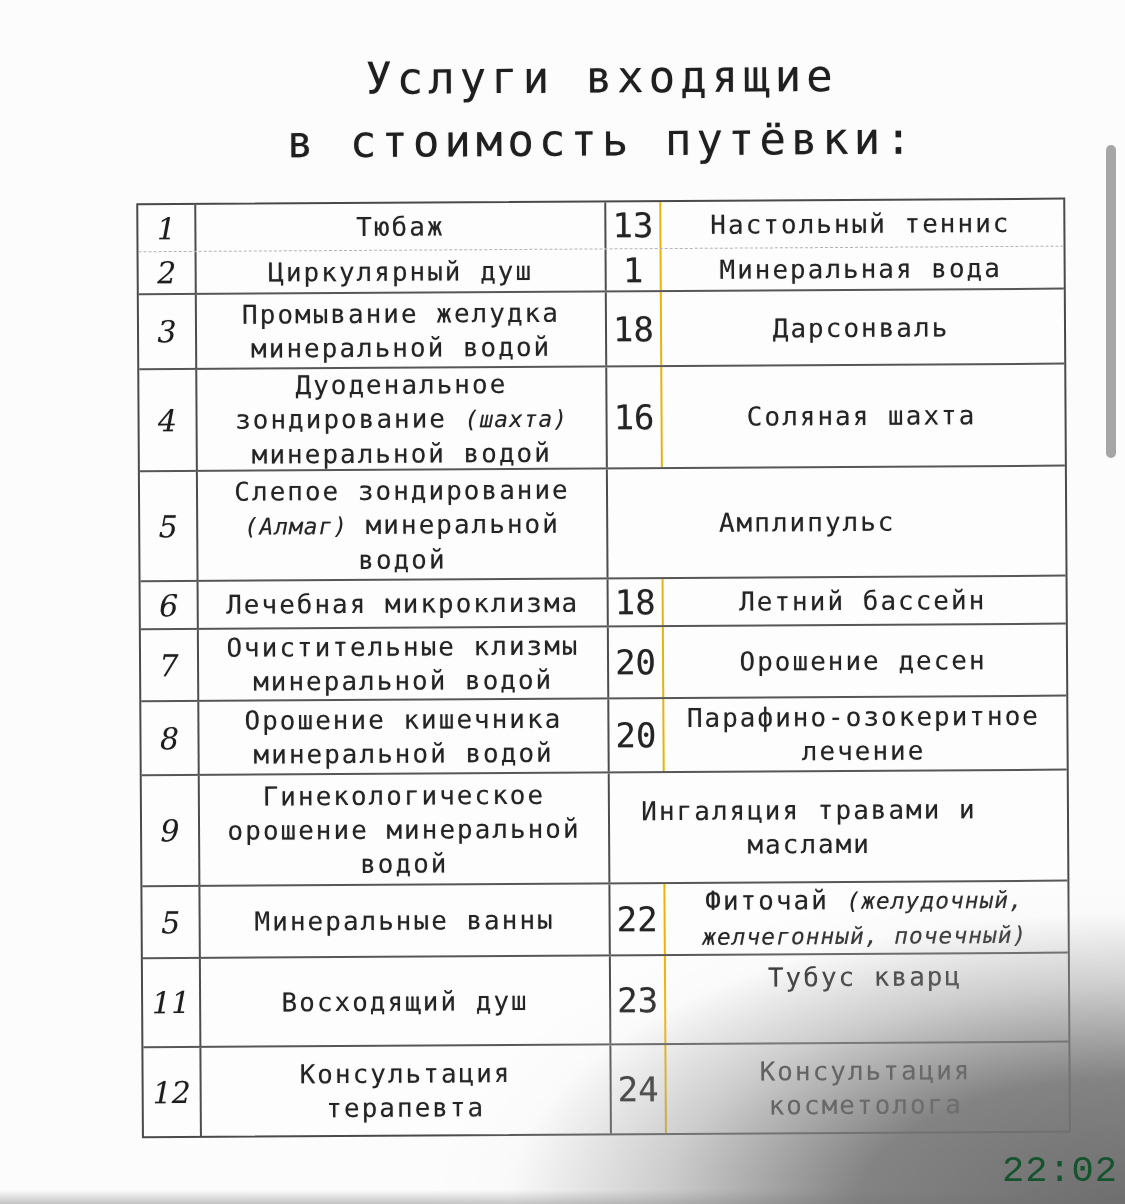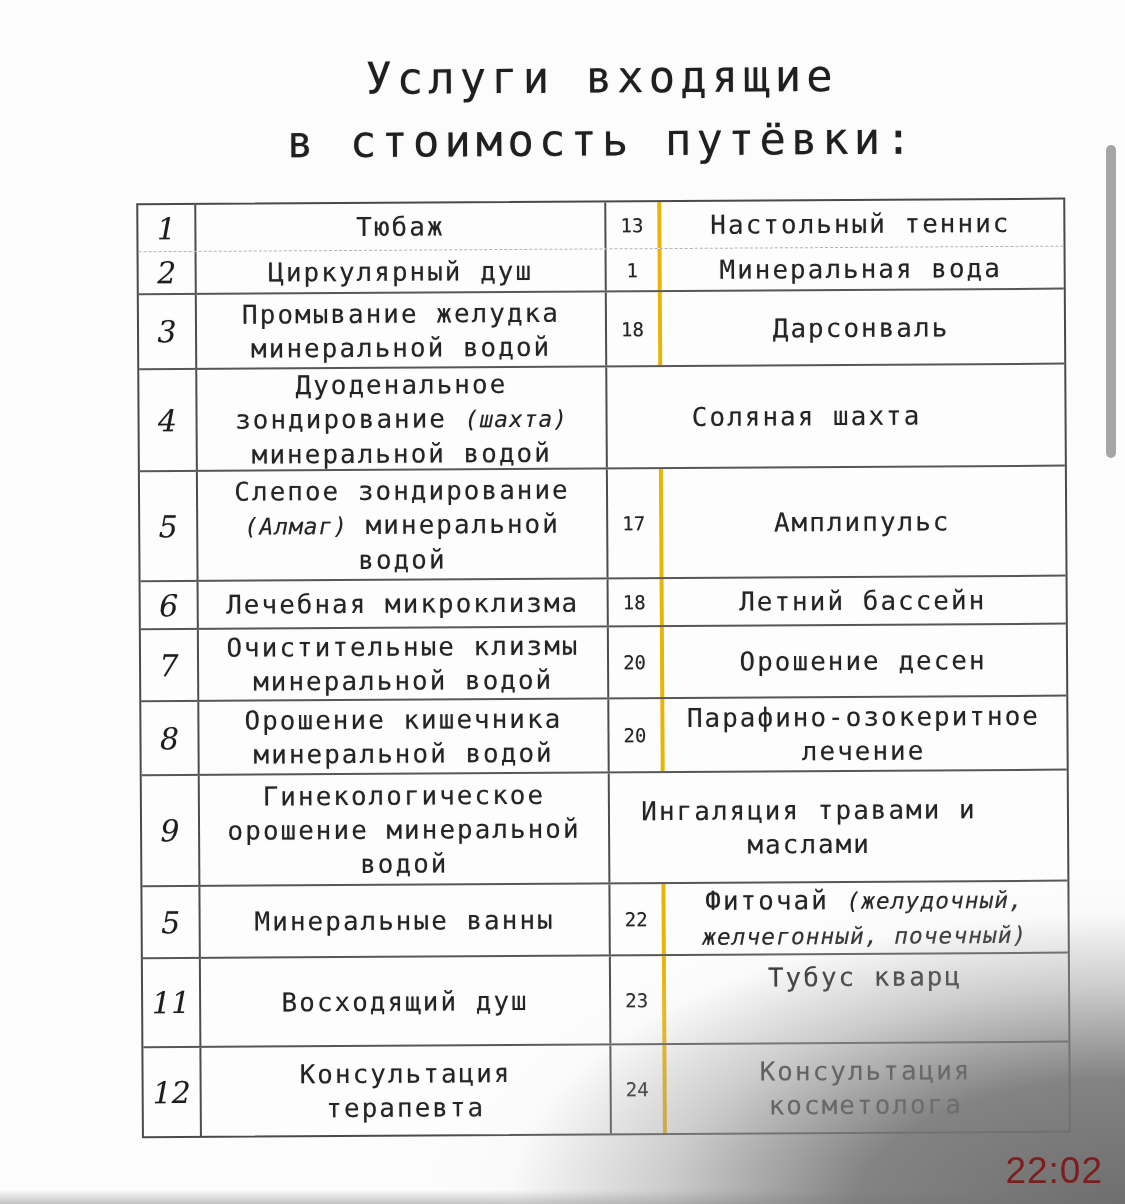--- a/index.html
+++ b/index.html
@@ -49,22 +49,22 @@
     font-size:30px;color:#1d1d1d;
   }
   .txt{
     width:410px;
     border-right:2px solid #4d4d4d;
     font-size:26px;line-height:34px;letter-spacing:2px;
     padding:3px 4px;
   }
   .numr{
     width:55px;min-width:55px;
-    border-right:4px solid #eab308;
-    font-size:19px;
+    border-right:2px solid #eab308;
+    font-size:34px;
   }
   .txt.last{width:398px;border-right:none;}
   .cin{text-align:center;white-space:nowrap;}
   .cell.top{align-items:flex-start;padding-top:5px;}
   .it{font-style:italic;font-size:0.88em;letter-spacing:1px;}
 
   
   .bottom-strip{
     position:absolute;left:0;bottom:0;width:100%;height:14px;
     background:linear-gradient(to top, rgba(125,125,125,.45), rgba(125,125,125,0));
@@ -74,23 +74,23 @@
     position:absolute;right:0;bottom:0;width:700px;height:330px;
     background:radial-gradient(700px 330px at 100% 100%,
       #6e6e6e 0%,
       rgba(118,118,118,.9) 38%,
       rgba(158,158,158,.5) 66%,
       rgba(230,230,230,.12) 88%,
       rgba(255,255,255,0) 100%);
     pointer-events:none;
   }
   .clock{
-    position:absolute;right:22px;bottom:12px;
-    font-family:Liberation Sans, sans-serif;
-    font-size:37px;color:#7f1d1d;letter-spacing:1px;
+    position:absolute;right:7px;bottom:12px;
+    font-family:Liberation Mono, monospace;
+    font-size:37px;color:#14532d;letter-spacing:1px;
   }
   .scroll-thumb{
     position:absolute;right:9px;top:145px;width:10px;height:313px;
     background:#a6a6a6;border-radius:6px;
   }
 </style>
 </head>
 <body>
 
 <div class="screen">
@@ -134,31 +134,31 @@
         <div class="cell txt last">
             <div class="cin"><span>Дарсонваль</span></div>
           </div>
       </div>
 
       <div class="row" style="height:100px">
         <div class="cell numl">4</div>
         <div class="cell txt">
             <div class="cin"><span>Дуоденальное</span><br><span>зондирование </span><span class="it">(шахта)</span><br><span>минеральной водой</span></div>
           </div>
+        <div class="cell numr">16</div>
         <div class="cell txt last">
             <div class="cin"><span>Соляная шахта</span></div>
           </div>
       </div>
 
       <div class="row" style="height:108px">
         <div class="cell numl">5</div>
         <div class="cell txt">
             <div class="cin"><span>Слепое зондирование</span><br><span class="it">(Алмаг)</span><span> минеральной</span><br><span>водой</span></div>
           </div>
-        <div class="cell numr">17</div>
         <div class="cell txt last">
             <div class="cin"><span>Амплипульс</span></div>
           </div>
       </div>
 
       <div class="row" style="height:46px">
         <div class="cell numl">6</div>
         <div class="cell txt">
             <div class="cin"><span>Лечебная микроклизма</span></div>
           </div>

